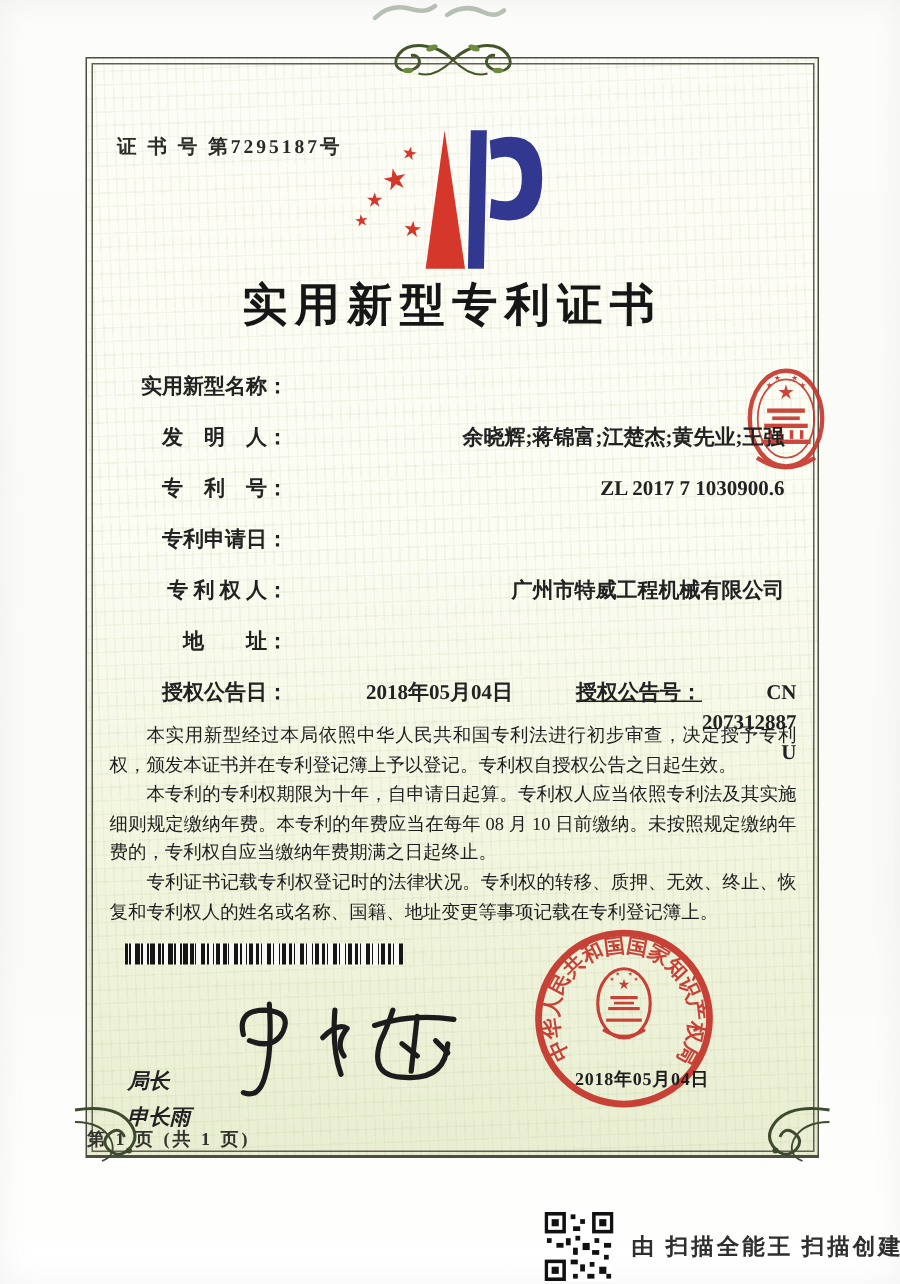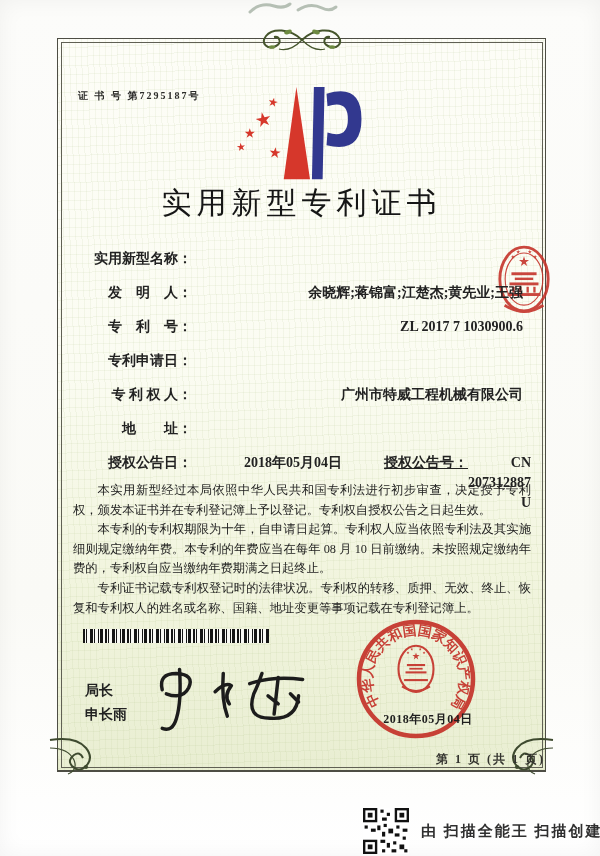--- a/index.html
+++ b/index.html
@@ -21,26 +21,26 @@
     background:
       repeating-linear-gradient(88deg,rgba(164,185,120,.10) 0 1px,rgba(255,255,255,0) 1px 6px),
       repeating-linear-gradient(-2deg,rgba(150,175,105,.09) 0 1px,rgba(255,255,255,0) 1px 9px),
       linear-gradient(180deg,#fdfdf7 0%,#fbfcf2 45%,#f2f5df 72%,#e9eed2 100%);
   }
   .page::before{
     content:'';position:absolute;inset:2.5px;border:1px solid #606054;pointer-events:none;
   }
   .cert-no{
     position:absolute;left:20px;top:50px;
-    font-size:10px;font-weight:bold;letter-spacing:2px;color:#2b2b28;white-space:nowrap;
+    font-size:13px;font-weight:bold;letter-spacing:2px;color:#2b2b28;white-space:nowrap;
   }
   .logo{position:absolute;left:50%;top:44px;transform:translateX(-54%);width:140px;height:102px;}
   .title{
     position:absolute;left:0;right:0;top:144px;text-align:center;
-    font-size:30px;font-weight:normal;letter-spacing:5px;color:#161616;white-space:nowrap;
+    font-size:30px;font-weight:bold;letter-spacing:5px;color:#161616;white-space:nowrap;
   }
   
   .fields{position:absolute;left:28px;right:22px;top:210px;font-size:14px;font-weight:bold;color:#222;text-align:right;}
   .frow{display:flex;margin-bottom:14px;line-height:20px;}
   .flabel{flex:0 0 106px;white-space:nowrap;}
   .fvalue{flex:1;}
   .frow.double .fvalue{flex:0 0 150px;}
   .flabel2{flex:0 0 100px;margin-left:26px;white-space:nowrap;text-decoration:underline;}
   .fvalue2{flex:1;}
   
@@ -53,29 +53,29 @@
   .barcode{
     position:absolute;left:25px;top:590px;width:186px;height:14px;
     background:repeating-linear-gradient(90deg,
       #151515 0 2px,#f8f8f4 2px 3px,
       #151515 3px 4px,#f8f8f4 4px 7px,
       #151515 7px 10px,#f8f8f4 10px 11px,
       #151515 11px 12px,#f8f8f4 12px 15px,
       #151515 15px 16px,#f8f8f4 16px 17px,
       #151515 17px 20px,#f8f8f4 20px 22px);
   }
-  .director{position:absolute;left:27px;top:640px;font-size:14px;font-weight:bold;color:#222;line-height:24px;}
+  .director{position:absolute;left:27px;top:671px;font-size:14px;font-weight:bold;color:#222;line-height:24px;font-style:italic;}
   .signature{position:absolute;left:90px;top:626px;width:178px;height:82px;}
   .main-seal{position:absolute;left:296px;top:578px;width:124px;height:124px;opacity:.93;}
   .seal-date{
     position:absolute;left:308px;top:672px;width:124px;text-align:center;
     font-size:12px;font-weight:bold;letter-spacing:.5px;color:#1e1e1e;white-space:nowrap;
   }
   .page-num{
-    position:absolute;left:0;right:0;top:712px;text-align:right;
+    position:absolute;left:0;right:0;top:712px;text-align:left;
     font-size:12px;font-weight:bold;letter-spacing:2px;color:#33332e;
   }
   
   .ornament-top{position:absolute;left:50%;top:-15px;transform:translateX(-50%);width:200px;height:32px;}
   .corner{position:absolute;width:48px;height:48px;}
   .corner.bl{left:-10px;bottom:-12px;}
   .corner.br{right:-10px;bottom:-12px;transform:scaleX(-1);}
   .emblem-watermark{position:absolute;left:437px;top:204px;width:58px;height:76px;opacity:.9;}
   
   .tax-seal{position:absolute;left:450px;top:59px;width:96px;height:96px;opacity:.82;}

